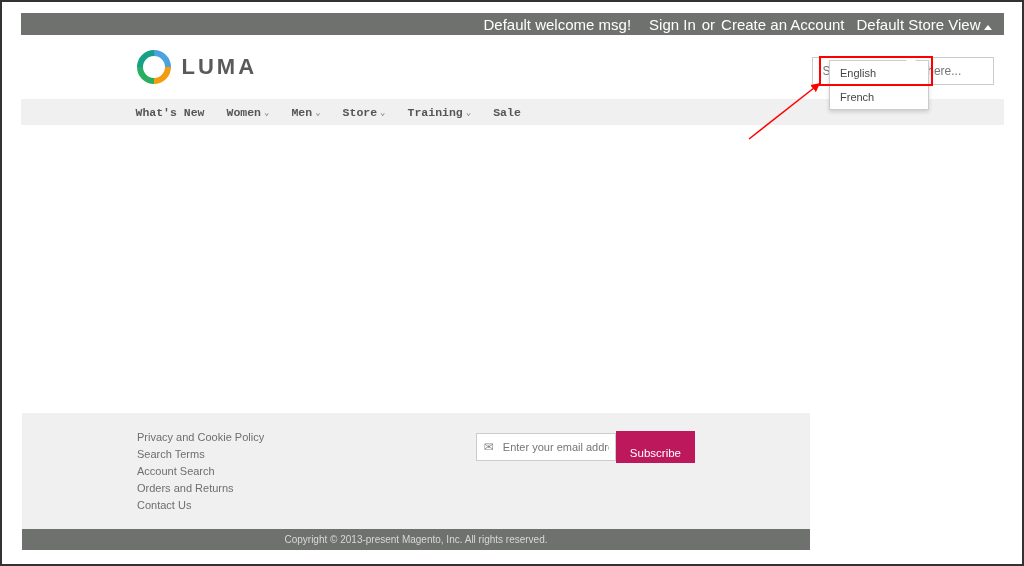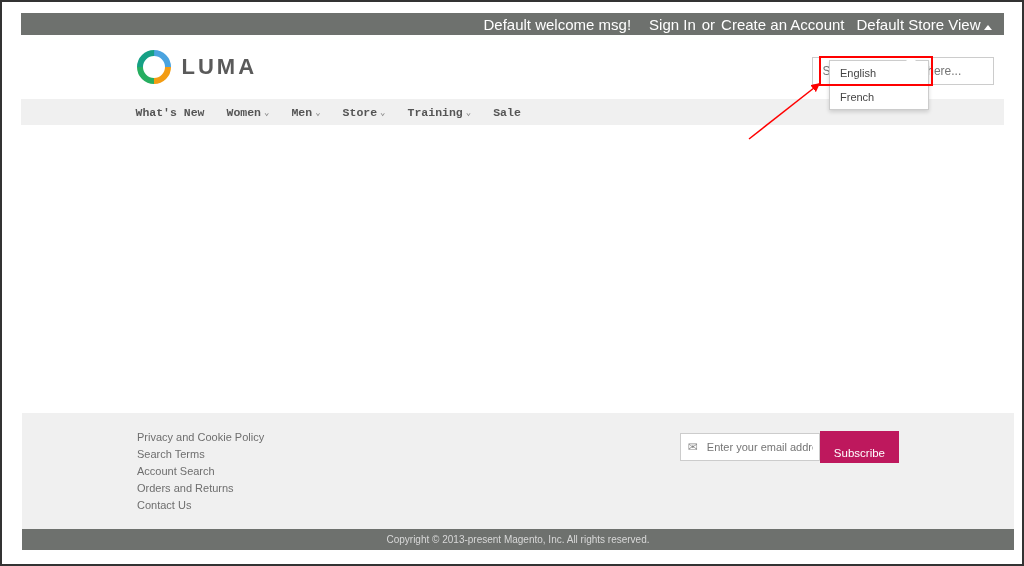--- a/index.html
+++ b/index.html
@@ -25,21 +25,21 @@
     .dropdown::before { content: ''; position: absolute; top: -5px; right: 12px; width: 0; height: 0; border-left: 5px solid transparent; border-right: 5px solid transparent; border-bottom: 5px solid #fff; }
     .dropdown-item { padding: 6px 10px; font-size: 11px; color: #444; cursor: pointer; }
     
     .highlight-box { position: absolute; top: 54px; left: 817px; width: 114px; height: 30px; border: 2px solid #ff0000; z-index: 11; pointer-events: none; }
     .arrow-annotation { position: absolute; top: 72px; left: 742px; width: 85px; height: 70px; z-index: 11; pointer-events: none; }
     
     .nav-bar { background: #f0f0f0; width: 983px; margin: 0 auto; height: 26px; display: flex; align-items: center; padding-left: 115px; gap: 22px; }
     .nav-item { font-size: 11.5px; font-weight: 600; color: #555; cursor: pointer; display: flex; align-items: center; gap: 3px; font-family: Liberation Mono, monospace; }
     .nav-chev { font-size: 9px; color: #888; }
     
-    .footer { position: absolute; bottom: 14px; width: 992px; left: 20px; }
+    .footer { position: absolute; bottom: 14px; width: 788px; left: 20px; }
     .footer-main { background: #f0f0f0; padding: 18px 115px 18px 115px; display: flex; justify-content: space-between; align-items: flex-start; }
     .footer-links { display: flex; flex-direction: column; gap: 5px; }
     .footer-link { font-size: 11px; color: #6e6e6e; cursor: pointer; }
     .newsletter { display: flex; align-items: center; }
     .newsletter-input-wrap { position: relative; }
     .envelope-icon { position: absolute; left: 8px; top: 50%; transform: translateY(-50%); color: #888; font-size: 12px; }
     .newsletter-input { height: 28px; width: 140px; border: 1px solid #ccc; padding: 0 6px 0 26px; font-size: 11px; color: #999; outline: none; }
     .subscribe-btn { height: 28px; background: #be185d; color: #fff; border: none; padding: 16px 14px; font-size: 11.5px; cursor: pointer; }
     .copyright { background: #6e716e; color: #d8d8d8; font-size: 10px; text-align: center; padding: 5px 0; }
   </style>

